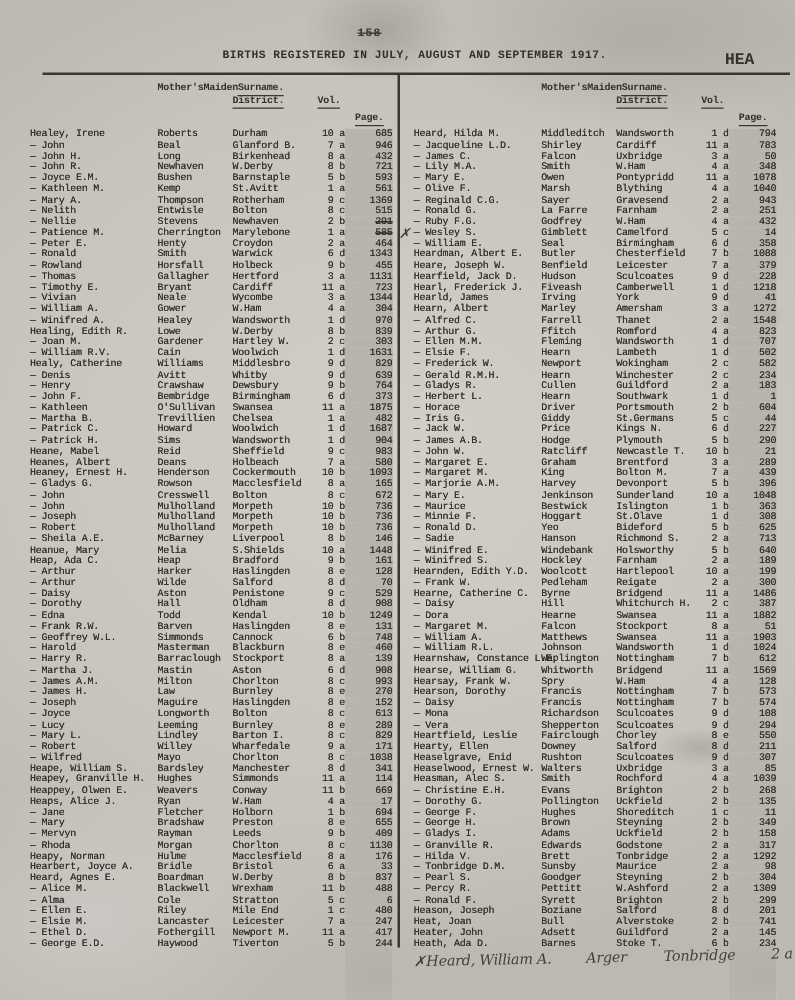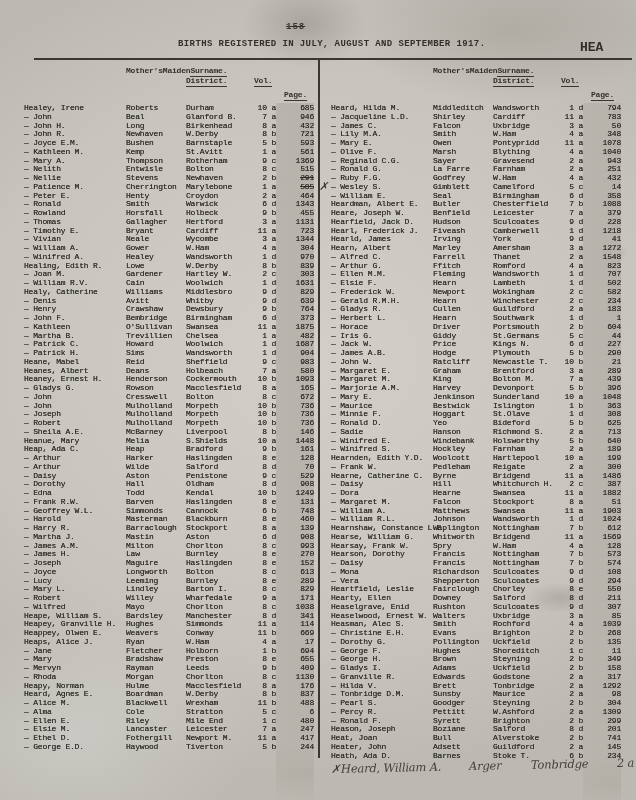--- a/index.html
+++ b/index.html
@@ -544,20 +544,27 @@
           <span class="c page">1130</span>
         </div>
         <div class="row">
           <span class="c name">Heapy, Norman</span>
           <span class="c maiden">Hulme</span>
           <span class="c district">Macclesfield</span>
           <span class="c vol">8 a</span>
           <span class="c page">176</span>
         </div>
         <div class="row">
+          <span class="c name">Hearbert, Joyce A.</span>
+          <span class="c maiden">Bridle</span>
+          <span class="c district">Bristol</span>
+          <span class="c vol">6 a</span>
+          <span class="c page">33</span>
+        </div>
+        <div class="row">
           <span class="c name">Heard, Agnes E.</span>
           <span class="c maiden">Boardman</span>
           <span class="c district">W.Derby</span>
           <span class="c vol">8 b</span>
           <span class="c page">837</span>
         </div>
         <div class="row">
           <span class="c name">— Alice M.</span>
           <span class="c maiden">Blackwell</span>
           <span class="c district">Wrexham</span>

